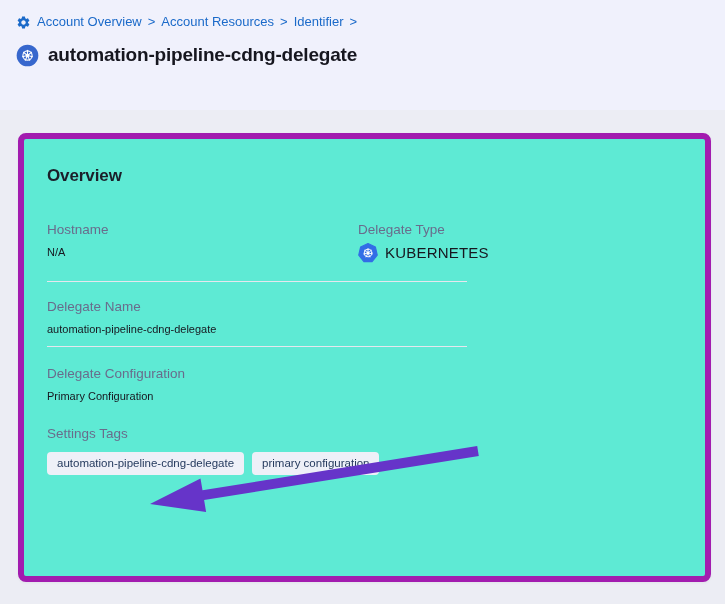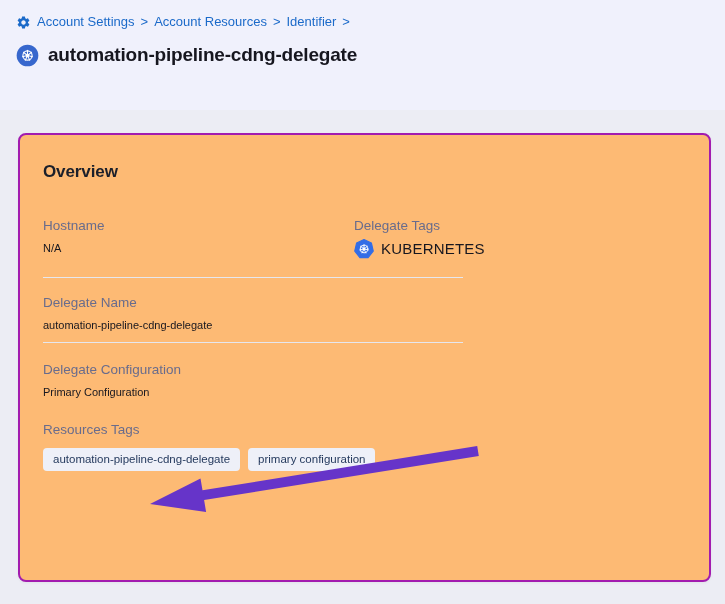--- a/index.html
+++ b/index.html
@@ -32,22 +32,22 @@
   }
   .title-icon { display: inline-flex; width: 23px; height: 23px; flex: 0 0 auto; }
   .page-title {
     margin: 0; font-size: 19px; font-weight: 700;
     color: #16161f; letter-spacing: -0.2px; line-height: 24px;
   }
 
   
   .page-body { position: relative; padding: 23px 14px 0 18px; }
   .card {
-    background: #fdba74;
-    border: 2px solid #a21caf;
+    background: #5eead4;
+    border: 6px solid #a21caf;
     border-radius: 8px;
     box-shadow: 0 1px 3px rgba(40,41,61,0.05);
     height: 449px;
     padding: 26px 24px 0 23px;
   }
   .card h2 {
     margin: 0 0 18px 0;
     font-size: 17px; font-weight: 700; color: #1b1f2a;
     line-height: 22px; letter-spacing: -0.1px;
   }
@@ -92,21 +92,21 @@
 
 <div class="page">
 
   <header class="page-header">
     <nav class="breadcrumb">
       <span class="crumb-icon">
         <svg viewBox="0 0 24 24" width="15" height="15">
           <path fill="#1b6ac9" d="M19.14,12.94c0.04-0.3,0.06-0.61,0.06-0.94c0-0.32-0.02-0.64-0.07-0.94l2.03-1.58c0.18-0.14,0.23-0.41,0.12-0.61l-1.92-3.32c-0.12-0.22-0.37-0.29-0.59-0.22l-2.39,0.96c-0.5-0.38-1.03-0.7-1.62-0.94L14.4,2.81c-0.04-0.24-0.24-0.41-0.48-0.41h-3.84c-0.24,0-0.43,0.17-0.47,0.41L9.25,5.35C8.66,5.59,8.12,5.92,7.63,6.29L5.24,5.33c-0.22-0.08-0.47,0-0.59,0.22L2.74,8.87C2.62,9.08,2.66,9.34,2.86,9.48l2.03,1.58C4.84,11.36,4.8,11.69,4.8,12s0.02,0.64,0.07,0.94l-2.03,1.58c-0.18,0.14-0.23,0.41-0.12,0.61l1.92,3.32c0.12,0.22,0.37,0.29,0.59,0.22l2.39-0.96c0.5,0.38,1.03,0.7,1.62,0.94l0.36,2.54c0.05,0.24,0.24,0.41,0.48,0.41h3.84c0.24,0,0.44-0.17,0.47-0.41l0.36-2.54c0.59-0.24,1.13-0.56,1.62-0.94l2.39,0.96c0.22,0.08,0.47,0,0.59-0.22l1.92-3.32c0.12-0.22,0.07-0.47-0.12-0.61L19.14,12.94z M12,15.6c-1.98,0-3.6-1.62-3.6-3.6s1.62-3.6,3.6-3.6s3.6,1.62,3.6,3.6S13.98,15.6,12,15.6z"></path>
         </svg>
       </span>
-      <a>Account Settings</a>
+      <a>Account Overview</a>
       <span class="sep">&gt;</span>
       <a>Account Resources</a>
       <span class="sep">&gt;</span>
       <a>Identifier</a>
       <span class="sep">&gt;</span>
     </nav>
 
     <div class="title-row">
       <span class="title-icon">
         <svg viewBox="0 0 24 24" width="23" height="23">
@@ -133,21 +133,21 @@
       <h2>Overview</h2>
 
       <div class="card-content">
 
         <div class="row first divided two-col">
           <div class="field">
             <div class="field-label">Hostname</div>
             <div class="field-value">N/A</div>
           </div>
           <div class="field">
-            <div class="field-label">Delegate Tags</div>
+            <div class="field-label">Delegate Type</div>
             <div class="field-value type-value">
               <span class="k8s-hept-icon">
                 <svg viewBox="0 0 24 24" width="20" height="20">
                   <polygon points="12,0.7 3.1,4.9 0.9,14.5 7.1,22.3 16.9,22.3 23.1,14.5 20.9,4.9" fill="#326de6" stroke="#326de6" stroke-width="1.4" stroke-linejoin="round"></polygon>
                   <g stroke="#ffffff" stroke-width="1.1" fill="none" stroke-linecap="round">
                     <circle cx="12" cy="12" r="4.6" stroke-width="1.2"></circle>
                     <line x1="12" y1="12" x2="12" y2="6.8"></line>
                     <line x1="12" y1="12" x2="7.9" y2="8.75"></line>
                     <line x1="12" y1="12" x2="6.9" y2="13.15"></line>
                     <line x1="12" y1="12" x2="9.72" y2="16.7"></line>
@@ -168,21 +168,21 @@
           <div class="field-value">automation-pipeline-cdng-delegate</div>
         </div>
 
 
         <div class="row" style="padding-top:18px;padding-bottom:0">
           <div class="field-label">Delegate Configuration</div>
           <div class="field-value">Primary Configuration</div>
         </div>
 
         <div class="tags-row">
-          <div class="field-label">Resources Tags</div>
+          <div class="field-label">Settings Tags</div>
           <div class="tag-list">
             <span class="tag">automation-pipeline-cdng-delegate</span>
             <span class="tag">primary configuration</span>
           </div>
         </div>
 
       </div>
     </section>
   </main>
 

